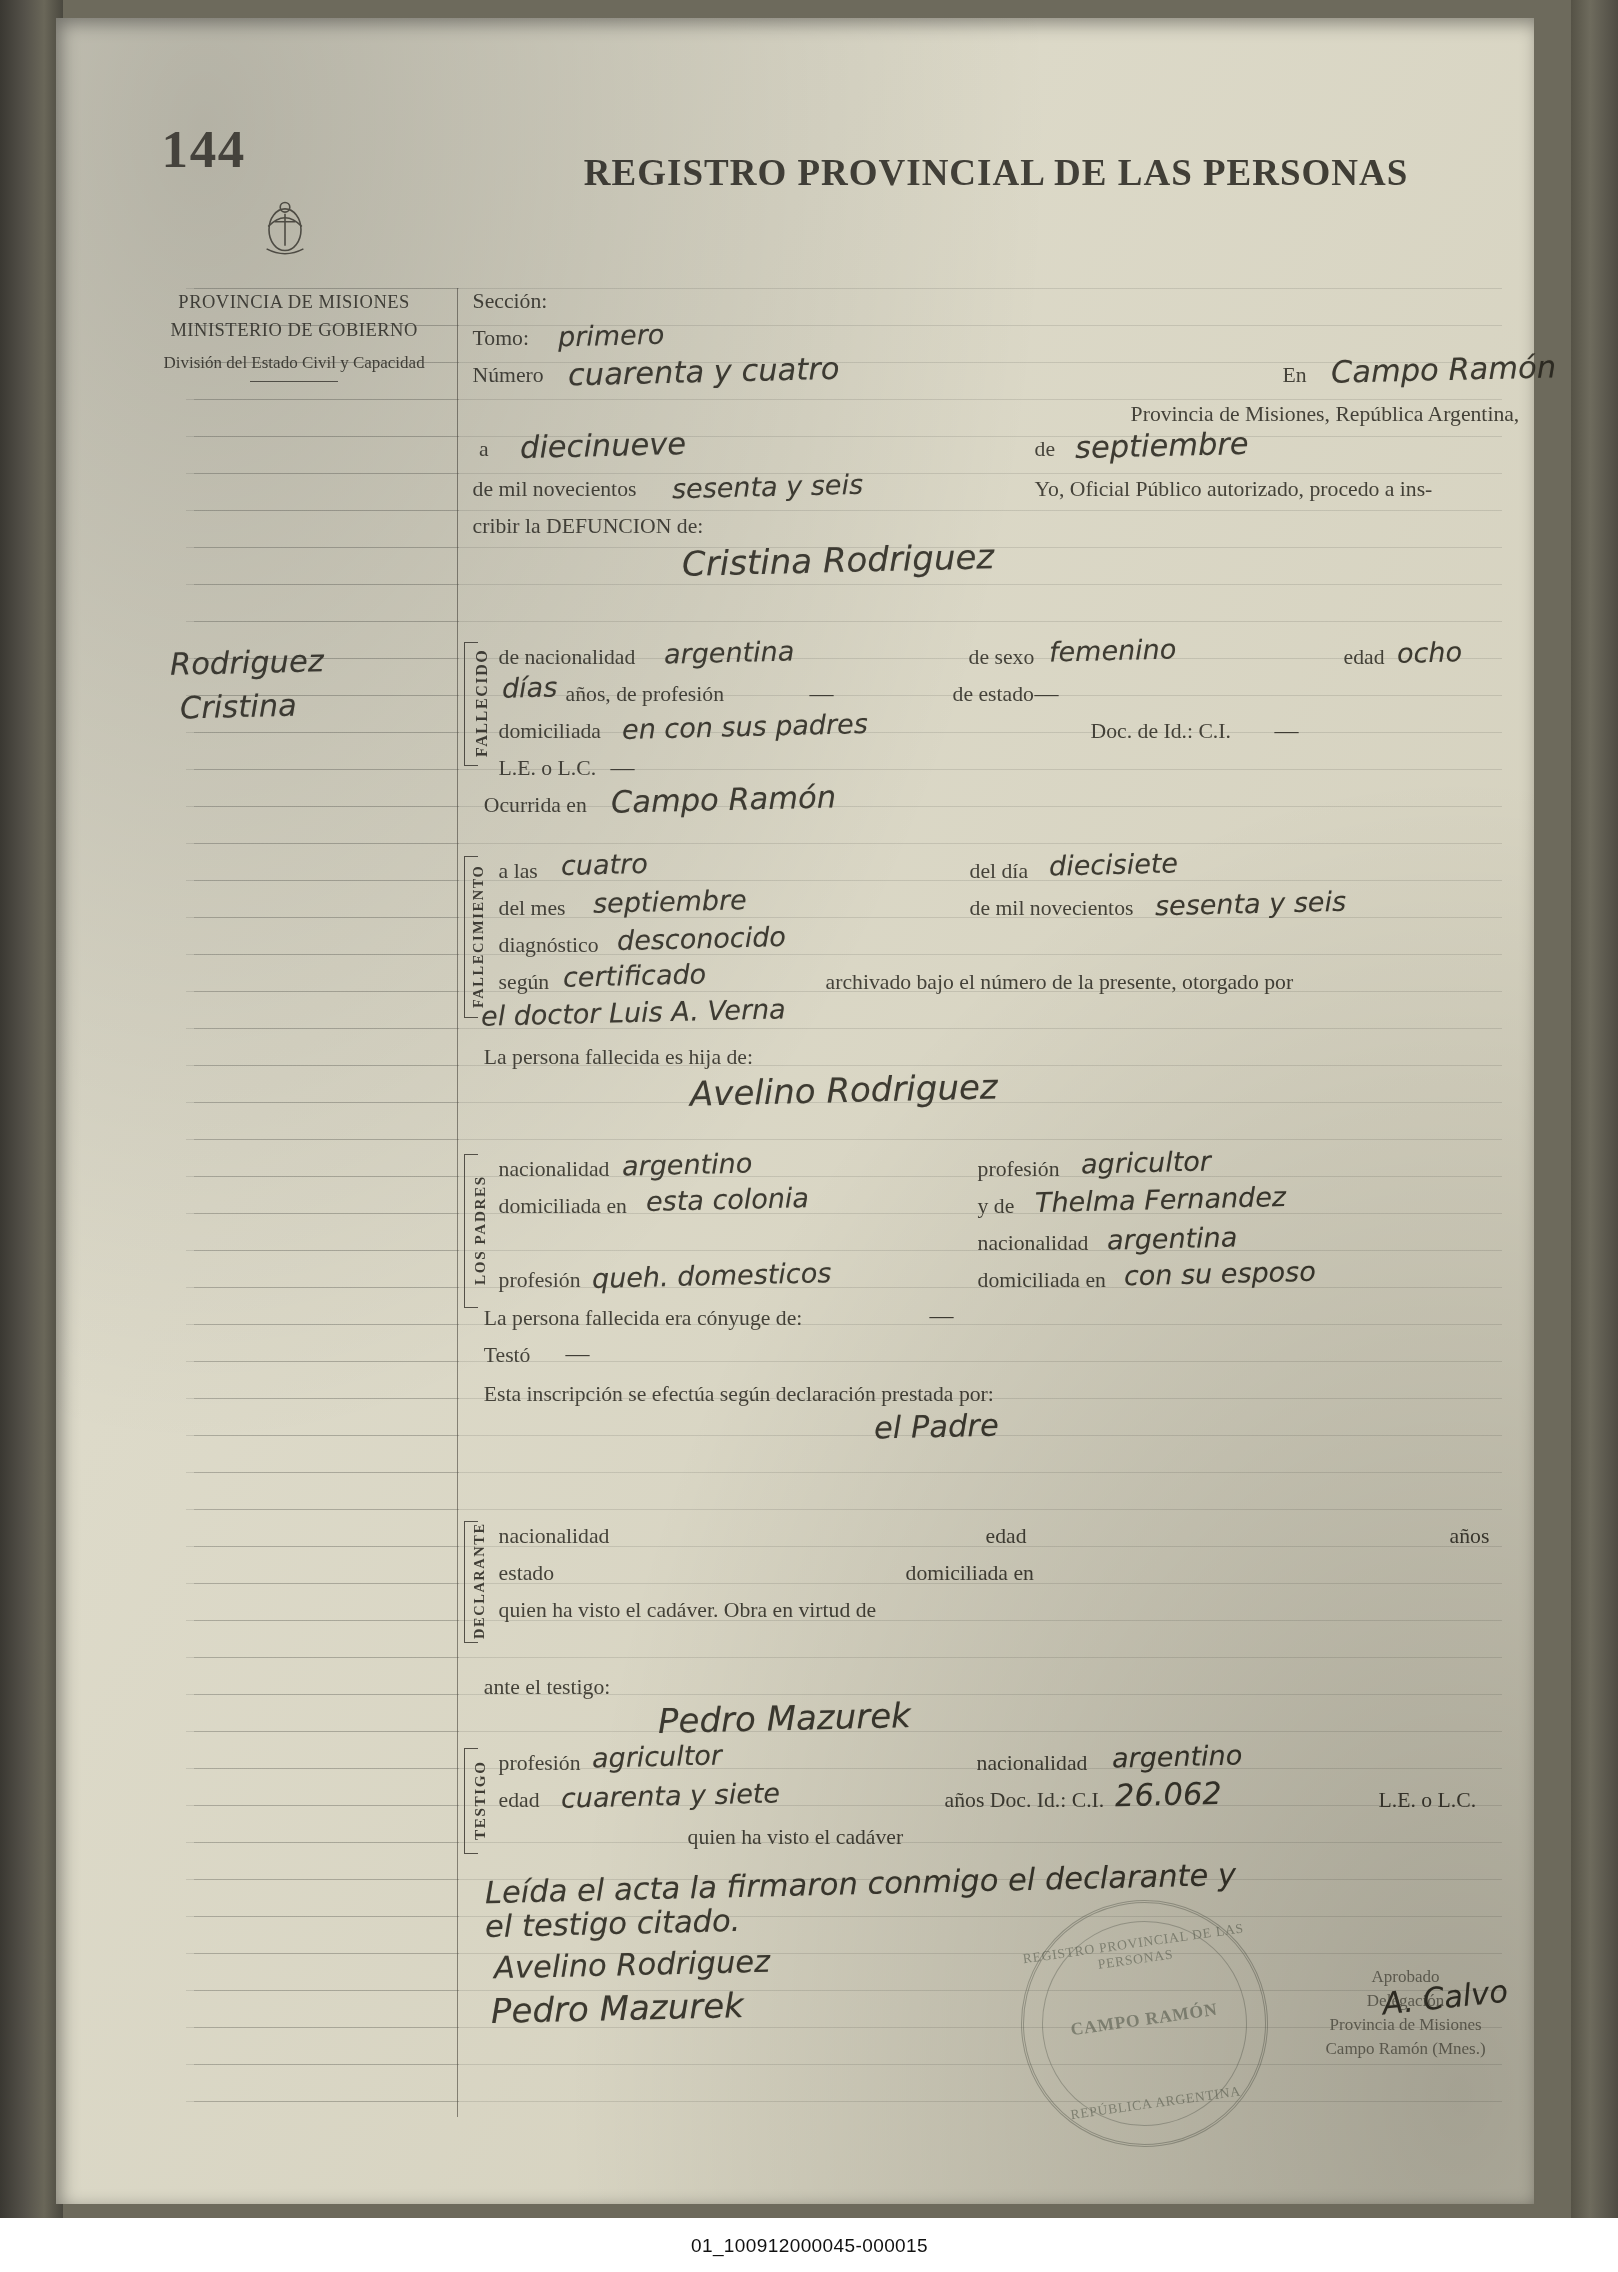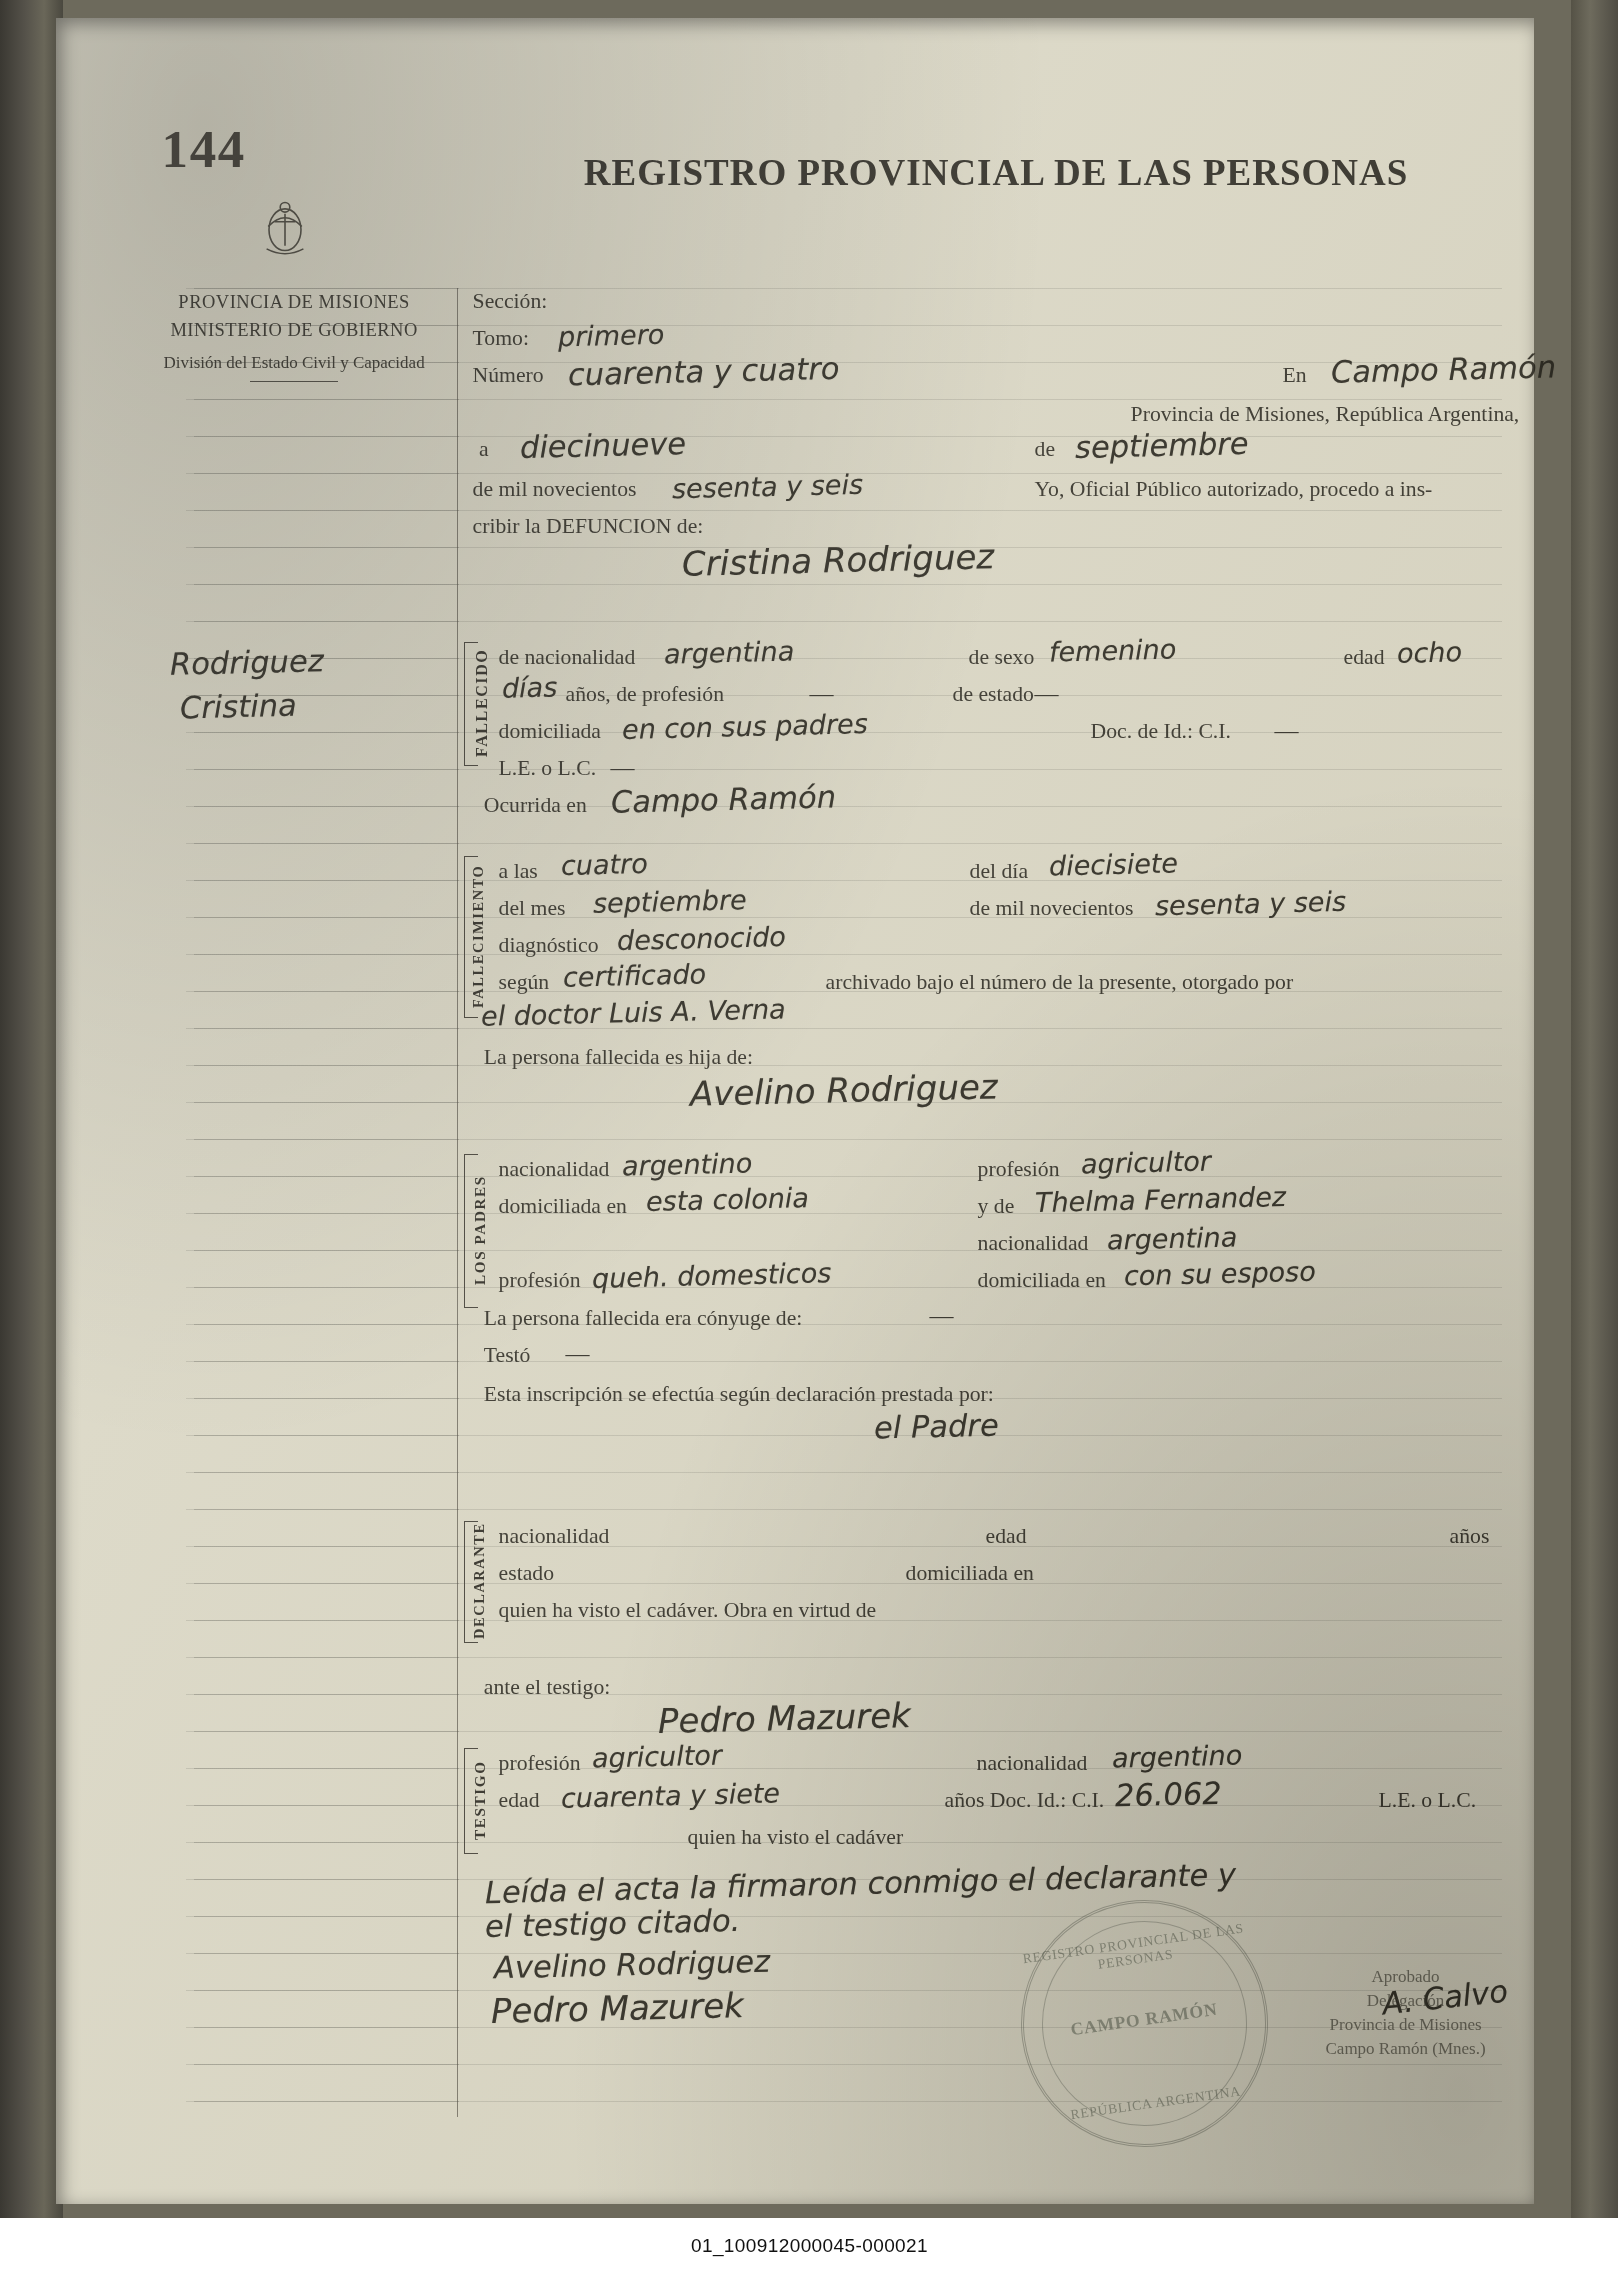--- a/index.html
+++ b/index.html
@@ -481,14 +481,14 @@
         <div>Aprobado</div>
         <div>Delegación</div>
         <div>Provincia de Misiones</div>
         <div>Campo Ramón (Mnes.)</div>
       </div>
 
     </div>
   </div>
 </div>
 
-<div class="footer">01_100912000045-000021</div>
+<div class="footer">01_100912000045-000015</div>
 
 
 </body></html>

